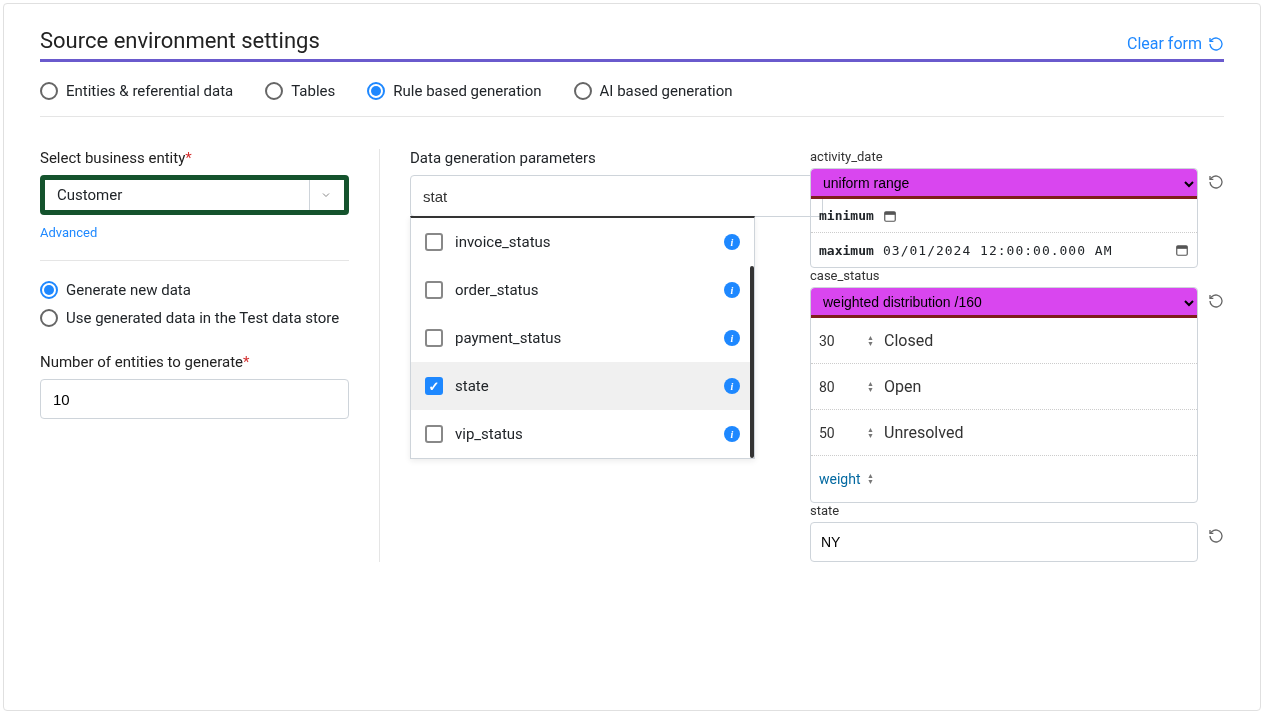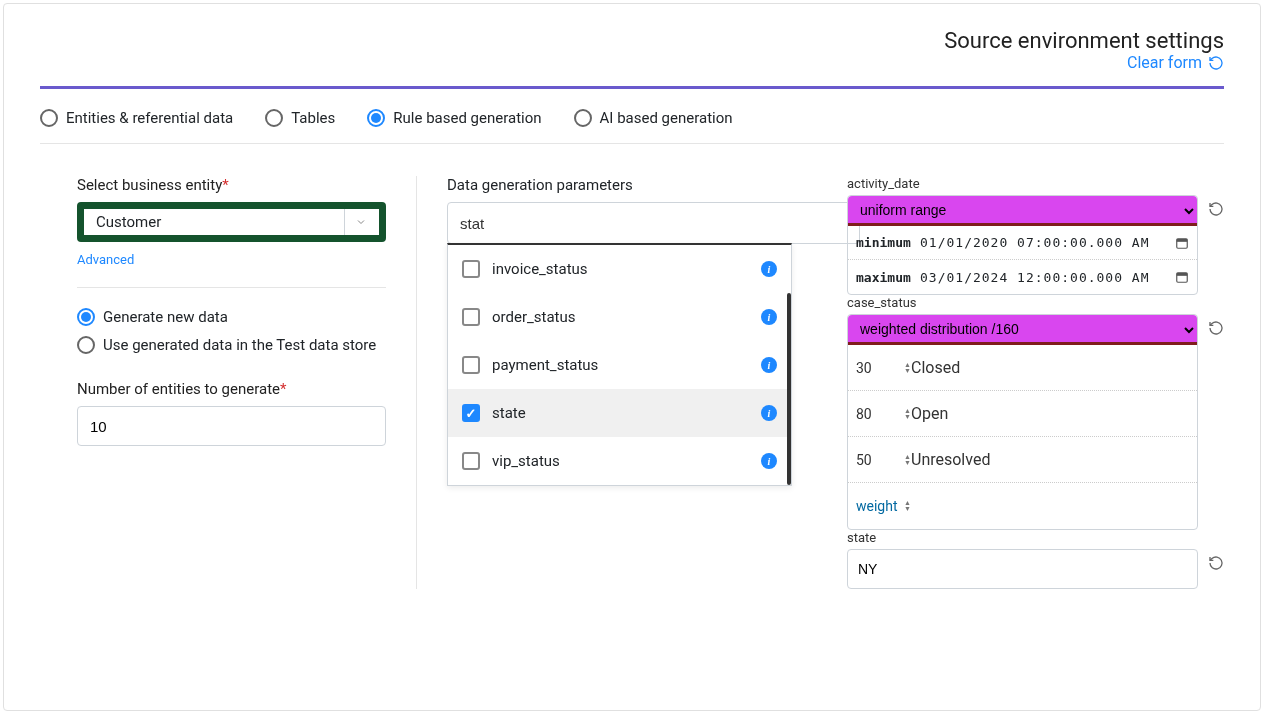--- a/index.html
+++ b/index.html
@@ -14,23 +14,22 @@
     border-radius: 4px;
     margin: 3px;
     padding: 24px 36px 30px 36px;
     width: 1258px;
     height: 708px;
   }
   .panel-header {
     display: flex;
     justify-content: space-between;
     align-items: flex-end;
-    padding-bottom: 14px;
+    padding-bottom: 6px;
     border-bottom: 3px solid #6a5acd;
-    flex-direction: column;
   }
   .panel-title {
     font-size: 22px;
     font-weight: 400;
     color: #222;
   }
   .clear-form {
     color: #1e88ff;
     font-size: 16px;
     display: flex;
@@ -46,28 +45,28 @@
     border-bottom: 1px solid #e5e5e5;
   }
   .radio-item { display: flex; align-items: center; gap: 8px; cursor: pointer; font-size: 15px; }
   .radio-circle {
     width: 18px; height: 18px; border: 2px solid #666; border-radius: 50%;
     display: flex; align-items: center; justify-content: center; flex-shrink: 0;
   }
   .radio-circle.selected { border-color: #1e88ff; }
   .radio-dot { width: 10px; height: 10px; border-radius: 50%; background: #1e88ff; }
   .columns { display: flex; gap: 0; padding-top: 32px; }
-  .col-left { width: 340px; padding-right: 30px; border-right: 1px solid #e5e5e5; margin-left: 37px; }
+  .col-left { width: 340px; padding-right: 30px; border-right: 1px solid #e5e5e5; }
   .col-mid { width: 400px; padding-left: 30px; padding-right: 30px; }
   .col-right { flex: 1; padding-left: 30px; }
   .field-label { font-size: 15px; color: #222; margin-bottom: 8px; }
   .req { color: #d32f2f; }
   .select-box {
     display: flex; justify-content: space-between; align-items: center;
-    border: 7px solid #14532d; border-radius: 4px;
+    border: 5px solid #14532d; border-radius: 4px;
     height: 40px; padding: 0 12px; font-size: 15px; background: #fff; cursor: pointer;
   }
   .chev-wrap { border-left: 1px solid #ced4da; height: 100%; display: flex; align-items: center; padding-left: 10px; }
   .advanced-link { color: #1e88ff; font-size: 13px; margin-top: 10px; cursor: pointer; display: inline-block; }
   .hr { border: none; border-top: 1px solid #e5e5e5; margin: 20px 0; }
   .radio-vert .radio-item { margin-bottom: 10px; }
   .text-input {
     width: 100%; height: 40px; border: 1px solid #ced4da; border-radius: 4px;
     padding: 0 12px; font-size: 15px;
   }
@@ -117,21 +116,21 @@
   .date-row {
     display: flex; align-items: center; height: 34px; padding: 0 8px;
     border-bottom: 1px dotted #ccc; gap: 8px;
   }
   .date-row:last-child { border-bottom: none; }
   .date-lbl { font-family: monospace; font-weight: bold; font-size: 13px; width: 56px; }
   .date-val { font-family: monospace; font-size: 13px; flex: 1; letter-spacing: 1px; }
   .cal-icon { width: 14px; height: 14px; color: #555; }
   .weight-row {
     display: flex; align-items: center; height: 46px; padding: 0 8px;
-    border-bottom: 1px dotted #ccc; 
+    border-bottom: 1px dotted #ccc; gap: 10px;
   }
   .weight-row:last-child { border-bottom: none; }
   .weight-num {
     width: 55px; display: flex; align-items: center; justify-content: space-between;
     font-size: 14px; color: #333;
   }
   .spin-arrows { display: flex; flex-direction: column; font-size: 7px; color: #777; line-height: 6px; }
   .weight-label { font-size: 16px; color: #333; }
   .weight-placeholder .weight-num span:first-child { color: #0369a1; }
   .state-input {
@@ -261,21 +260,20 @@
 
       <div class="param-block">
         <div class="param-label">activity_date</div>
         <div class="param-row">
           <div class="param-box">
             <select class="native-select">
               <option>uniform range</option>
             </select>
             <div class="date-row">
               <span class="date-lbl">minimum</span>
-              <span class="date-val">01/01/2020 07:00:00.000 AM</span>
               <svg class="cal-icon" viewBox="0 0 24 24" fill="#555">
                   <rect x="3" y="5" width="18" height="16" rx="2" fill="none" stroke="#555" stroke-width="2"></rect>
                   <rect x="3" y="5" width="18" height="5" fill="#555"></rect>
                 </svg>
             </div>
             <div class="date-row">
               <span class="date-lbl">maximum</span>
               <span class="date-val">03/01/2024 12:00:00.000 AM</span>
               <svg class="cal-icon" viewBox="0 0 24 24" fill="#555">
                   <rect x="3" y="5" width="18" height="16" rx="2" fill="none" stroke="#555" stroke-width="2"></rect>

